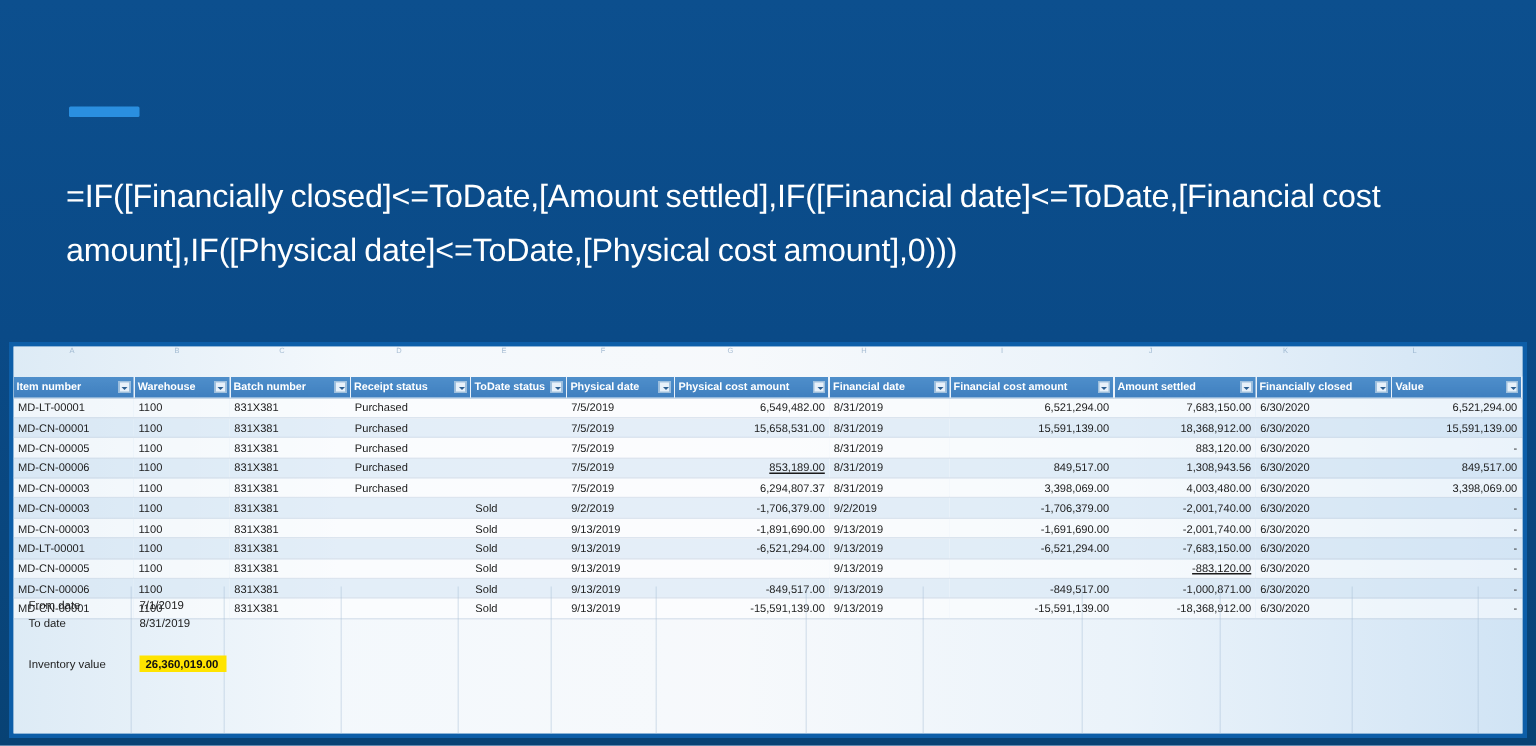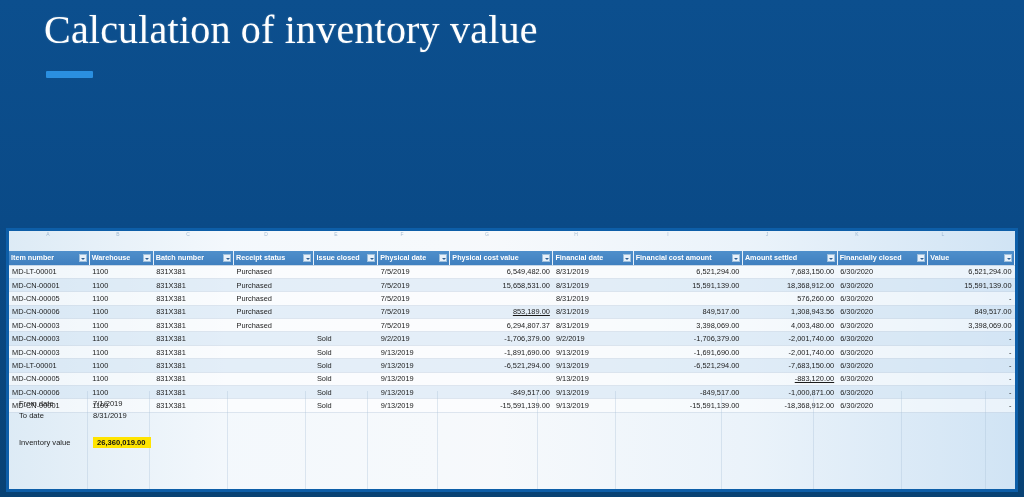--- a/index.html
+++ b/index.html
@@ -215,24 +215,24 @@
     bottom: 0;
     width: 1px;
     background: rgba(170,192,214,0.35);
   }
 </style>
 </head>
 <body>
 
 <div id="slide">
 
-  <h1 id="slide-title">Calculation of inventory value</h1>
 
   <div id="accent-bar"></div>
 
+  <div id="formula">=IF([Financially closed]&lt;=ToDate,[Amount settled],IF([Financial date]&lt;=ToDate,[Financial cost amount],IF([Physical date]&lt;=ToDate,[Physical cost amount],0)))</div>
 
   <div id="excel-shot">
     <div id="excel-inner">
 
       <div class="col-letters" id="col-letters">
           <span style="width: 78px;">A</span>
           <span style="width: 62px;">B</span>
           <span style="width: 78px;">C</span>
           <span style="width: 78px;">D</span>
           <span style="width: 62px;">E</span>
@@ -245,23 +245,23 @@
           <span style="width: 84px;">L</span>
         </div>
 
       <table class="grid">
         <thead>
           <tr>
               <th style="width: 78px;"><span>Item number</span><span class="filter-btn"></span></th>
               <th style="width: 62px;"><span>Warehouse</span><span class="filter-btn"></span></th>
               <th style="width: 78px; margin-top: 18px;"><span>Batch number</span><span class="filter-btn"></span></th>
               <th style="width: 78px;"><span>Receipt status</span><span class="filter-btn"></span></th>
-              <th style="width: 62px;"><span>Issue closed</span><span class="filter-btn"></span></th>
+              <th style="width: 62px;"><span>ToDate status</span><span class="filter-btn"></span></th>
               <th style="width: 70px;"><span>Physical date</span><span class="filter-btn"></span></th>
-              <th style="width: 100px;"><span>Physical cost value</span><span class="filter-btn"></span></th>
+              <th style="width: 100px;"><span>Physical cost amount</span><span class="filter-btn"></span></th>
               <th style="width: 78px;"><span>Financial date</span><span class="filter-btn"></span></th>
               <th style="width: 106px;"><span>Financial cost amount</span><span class="filter-btn"></span></th>
               <th style="width: 92px;"><span>Amount settled</span><span class="filter-btn"></span></th>
               <th style="width: 88px;"><span>Financially closed</span><span class="filter-btn"></span></th>
               <th style="width: 84px;"><span>Value</span><span class="filter-btn"></span></th>
             </tr>
         </thead>
         <tbody>
             <tr class="band-a">
               <td class="ctr" style="width: 78px;">MD-LT-00001</td>
@@ -294,21 +294,21 @@
             <tr class="band-a">
               <td class="ctr" style="width: 78px;">MD-CN-00005</td>
               <td class="ctr" style="width: 62px;">1100</td>
               <td class="ctr" style="width: 78px;">831X381</td>
               <td class="ctr" style="width: 78px;">Purchased</td>
               <td class="ctr" style="width: 62px;"></td>
               <td class="ctr" style="width: 70px;">7/5/2019</td>
               <td class="num" style="width: 100px;"></td>
               <td class="ctr" style="width: 78px;">8/31/2019</td>
               <td class="num" style="width: 106px;"></td>
-              <td class="num" style="width: 92px;">576,260.00</td>
+              <td class="num" style="width: 92px;">883,120.00</td>
               <td class="ctr" style="width: 88px;">6/30/2020</td>
               <td class="num" style="width: 84px;">-</td>
             </tr>
             <tr class="band-b">
               <td class="ctr" style="width: 78px;">MD-CN-00006</td>
               <td class="ctr" style="width: 62px;">1100</td>
               <td class="ctr" style="width: 78px;">831X381</td>
               <td class="ctr" style="width: 78px;">Purchased</td>
               <td class="ctr" style="width: 62px;"></td>
               <td class="ctr" style="width: 70px;">7/5/2019</td>

